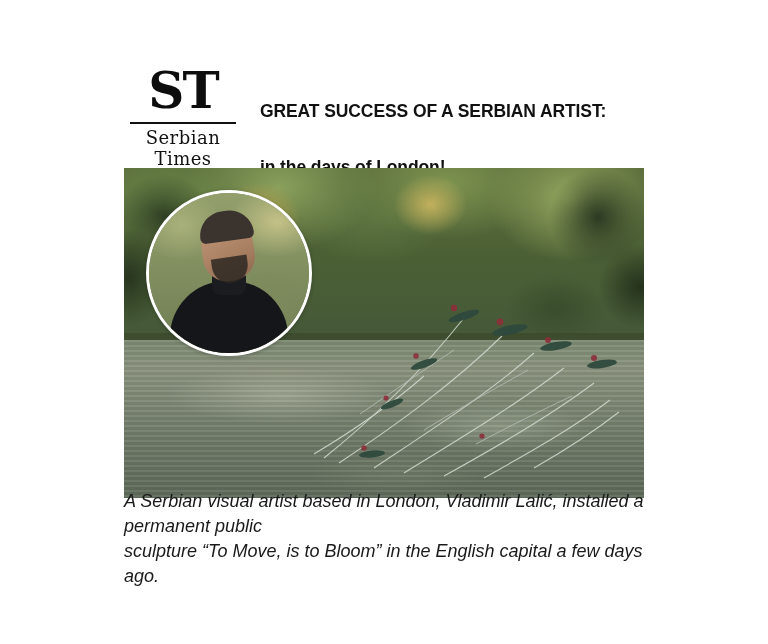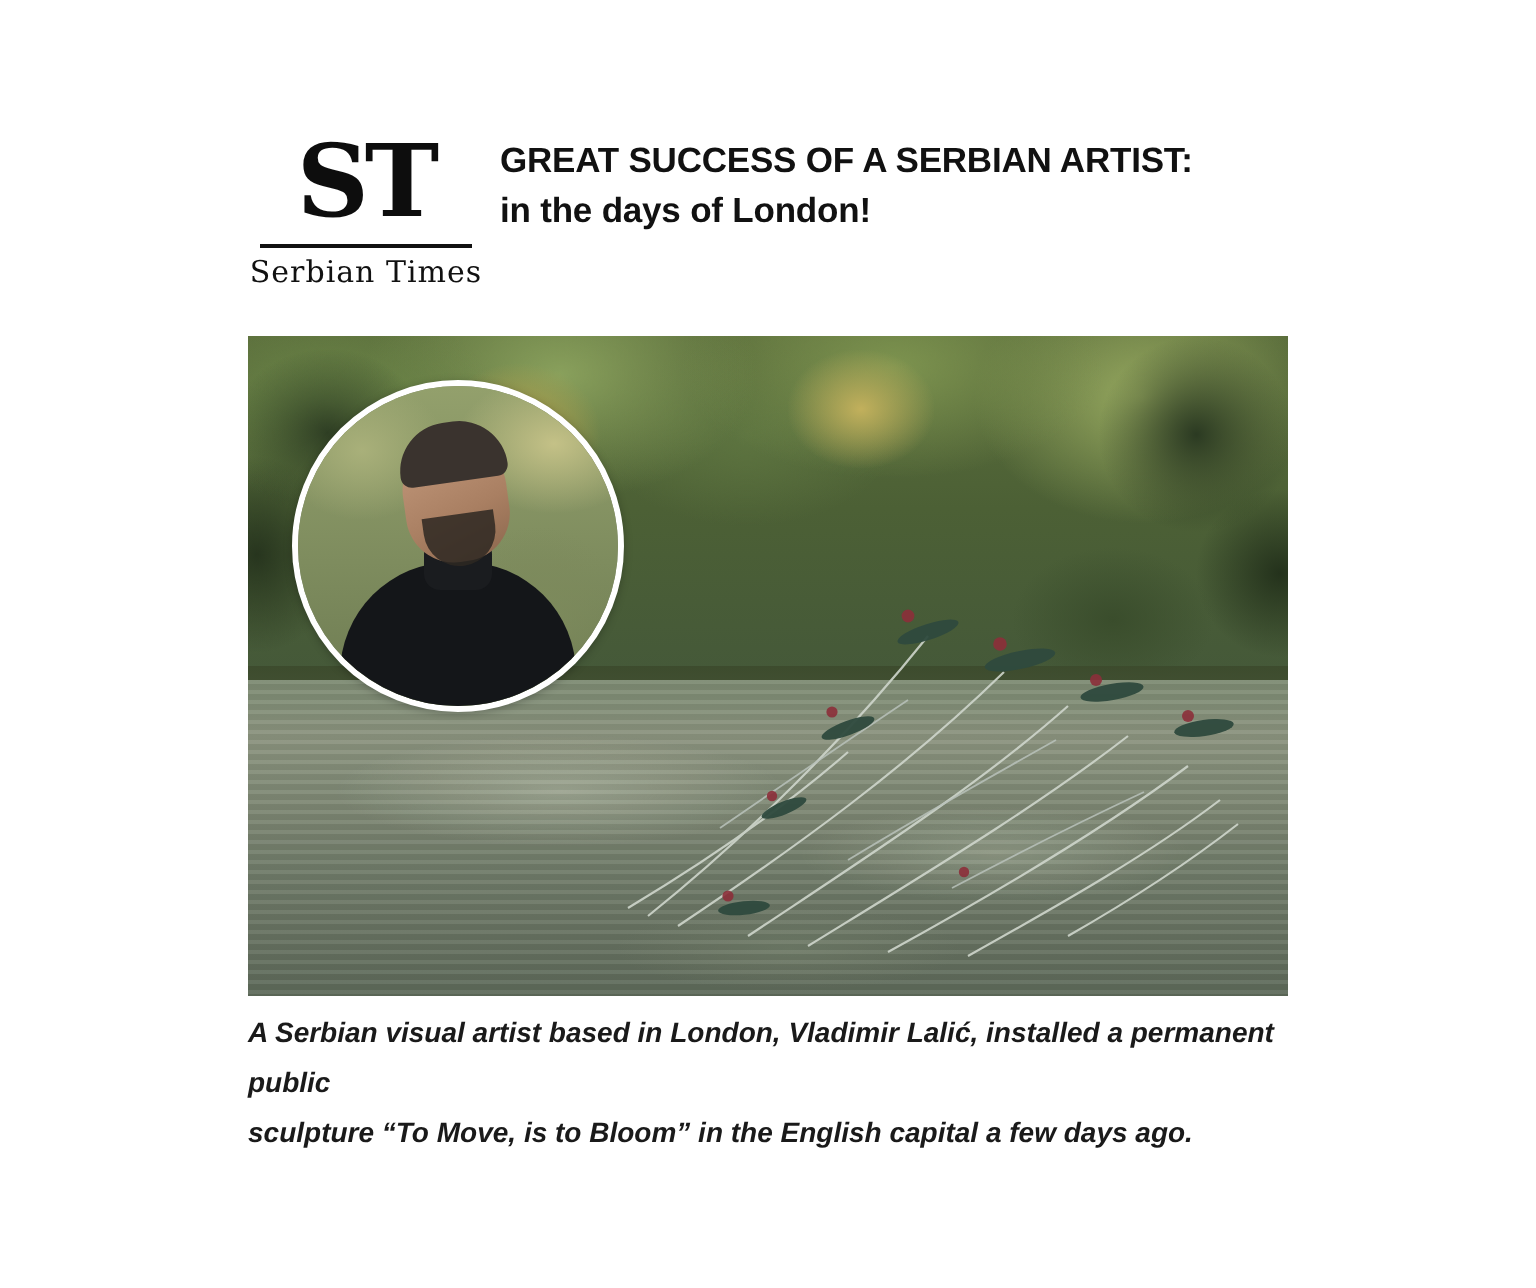--- a/index.html
+++ b/index.html
@@ -23,21 +23,21 @@
   }
 
   
   .header {
     position: absolute;
     left: 124px;
     top: 62px;
     width: 520px;
     display: flex;
     align-items: flex-start;
-    gap: 8px;
+    gap: 18px;
   }
 
   .logo {
     width: 118px;
     flex: 0 0 118px;
     text-align: center;
     padding-top: 2px;
   }
   .logo-mark {
     font-family: "DejaVu Serif", serif;
@@ -48,36 +48,37 @@
     color: #0d0d0d;
   }
   .logo-rule {
     width: 106px;
     height: 2px;
     background: #111;
     margin: 4px auto 3px auto;
   }
   .logo-name {
     font-family: "DejaVu Serif", serif;
-    font-size: 15px;
+    font-size: 18px;
     letter-spacing: 0.5px;
     color: #111;
   }
 
   .headline {
     flex: 1 1 auto;
     padding-top: 6px;
   }
   .headline-line {
     font-family: "Liberation Sans", sans-serif;
     font-weight: 700;
     font-size: 17.5px;
     line-height: 25px;
     color: #111;
     letter-spacing: -0.1px;
+    margin-top: 31px;
   }
   .headline-line.first {
     text-transform: uppercase;
   }
 
   
   .photo {
     position: absolute;
     left: 124px;
     top: 168px;
@@ -234,26 +235,26 @@
     width: 36px;
     height: 26px;
     border-radius: 0 0 18px 18px;
     background: rgba(46,40,34,0.85);
   }
 
   
   .caption {
     position: absolute;
     left: 124px;
-    top: 504px;
+    top: 489px;
     width: 520px;
     font-family: "Liberation Sans", sans-serif;
     font-style: italic;
-    font-weight: 700;
-    font-size: 14px;
+    font-weight: 400;
+    font-size: 18px;
     line-height: 25px;
     color: #1a1a1a;
   }
 </style>
 </head>
 <body>
 
 <div class="page">
 
   <div class="header">

